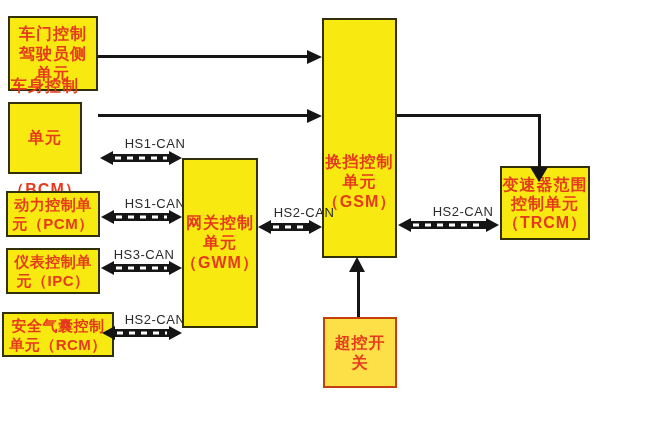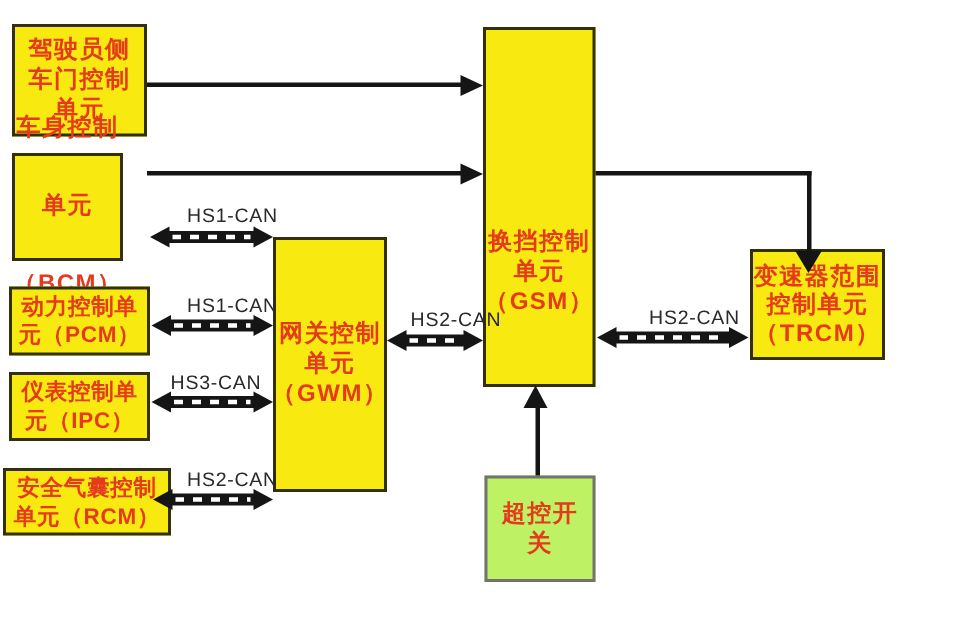--- a/index.html
+++ b/index.html
@@ -19,22 +19,22 @@
     text-align:center;
     font-weight:700;
     color:#e63a1c;
     line-height:20px;
   }
   .node.yellow{
     background:#f8ea10;
     border:2px solid #31300a;
   }
   .node.green{
-    background:#bef264;
-    border:2px solid #737373;
+    background:#fde047;
+    border:2px solid #c2410c;
   }
   .node .ln{display:block;letter-spacing:1px;font-size:16px;}
   .node .ln.sm{font-size:15px;letter-spacing:0.5px;line-height:19px;}
   
   .hline,.vline{position:absolute;background:#151515;}
   .hline{height:3px;}
   .vline{width:3px;}
   .head-right{position:absolute;width:0;height:0;
     border-top:7px solid transparent;border-bottom:7px solid transparent;
     border-left:15px solid #151515;}
@@ -66,22 +66,22 @@
     white-space:nowrap;letter-spacing:0.5px;padding-left:28px;
   }
   .shift-down{padding-top:87px;}
 </style>
 </head>
 <body>
 
 <div class="canvas">
 
   <div class="node yellow" style="left:8px;top:16px;width:90px;height:75px;">
+    <span class="ln">车门控制</span>
     <span class="ln">驾驶员侧</span>
-    <span class="ln">车门控制</span>
     <span class="ln">单元</span>
   </div>
 
   <div class="node yellow" style="left:8px;top:102px;width:74px;height:72px;gap:32px;">
     <span class="ln">车身控制</span>
     <span class="ln">单元</span>
     <span class="ln">（BCM）</span>
   </div>
 
   <div class="node yellow" style="left:6px;top:191px;width:94px;height:46px;">

